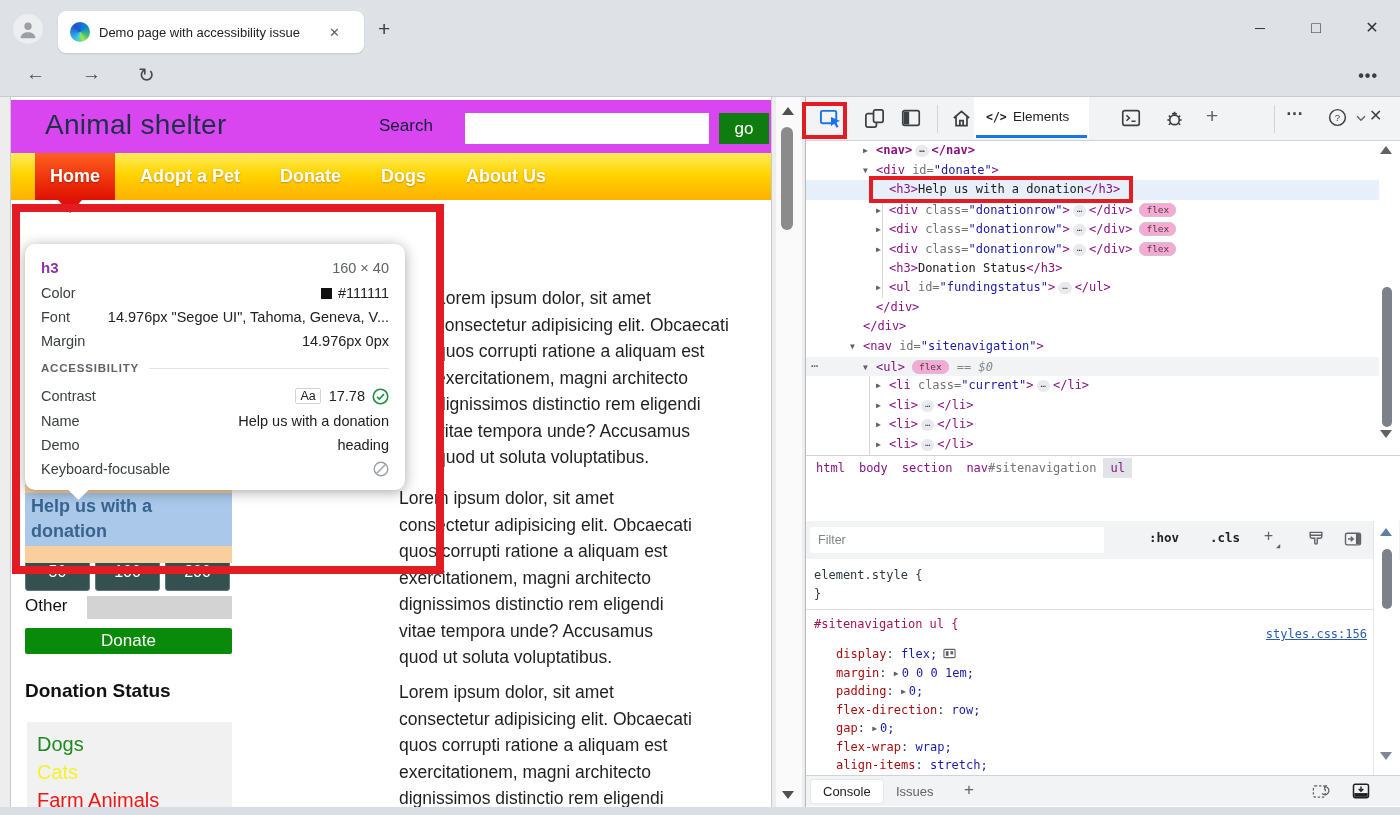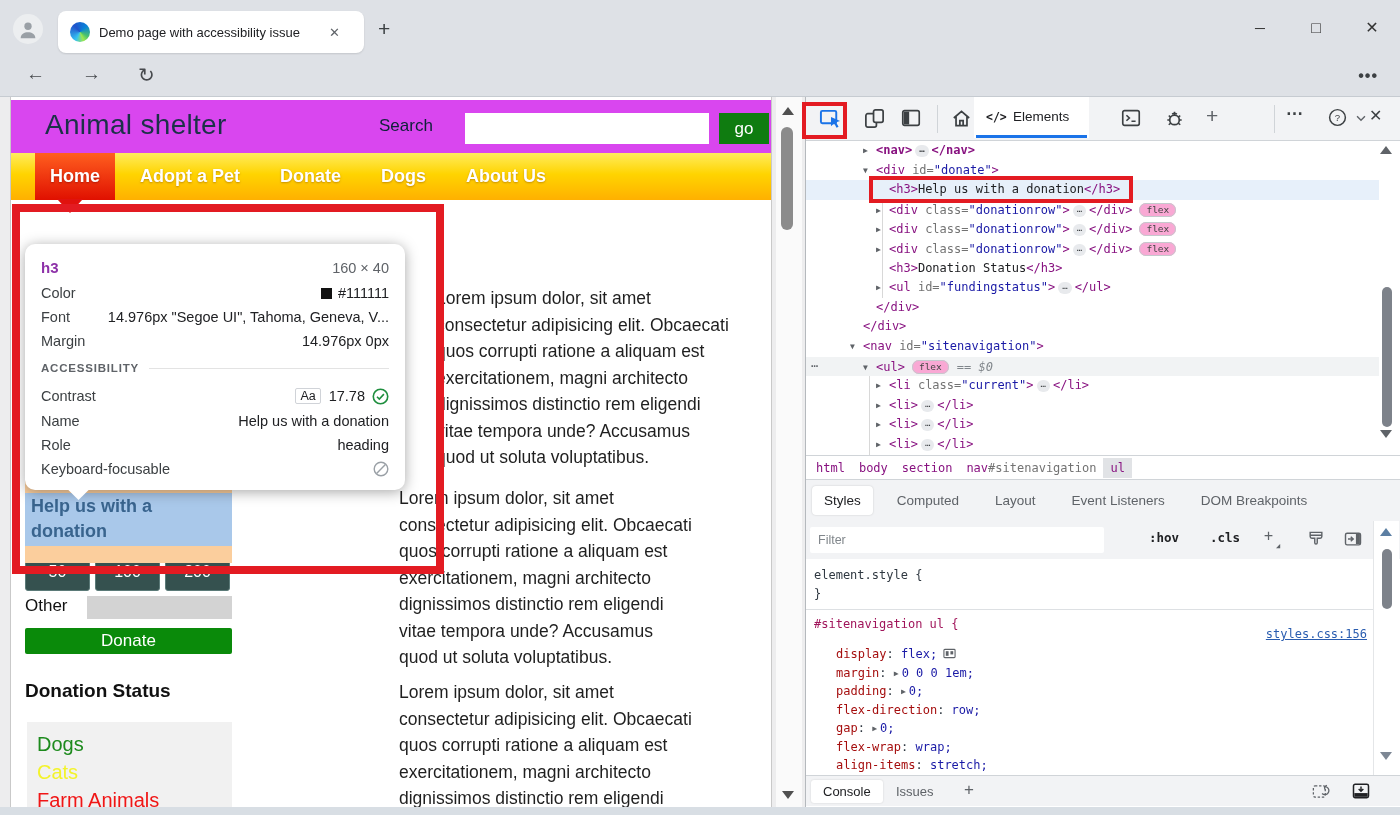--- a/index.html
+++ b/index.html
@@ -270,21 +270,21 @@
               <circle cx="8" cy="8" r="6.8" fill="none" stroke="#1e8e3e" stroke-width="1.5"></circle>
               <path d="M4.7 8.2l2.2 2.2 4.3-4.6" fill="none" stroke="#1e8e3e" stroke-width="1.5"></path>
             </svg>
         </span>
       </div>
       <div class="tt-row">
         <span class="tt-label">Name</span>
         <span class="tt-val">Help us with a donation</span>
       </div>
       <div class="tt-row">
-        <span class="tt-label">Role</span>
+        <span class="tt-label">Demo</span>
         <span class="tt-val">heading</span>
       </div>
       <div class="tt-row">
         <span class="tt-label">Keyboard-focusable</span>
         <svg width="16" height="16" viewBox="0 0 16 16">
             <circle cx="8" cy="8" r="6.8" fill="none" stroke="#9aa0a6" stroke-width="1.4"></circle>
             <path d="M3.6 12.4L12.4 3.6" stroke="#9aa0a6" stroke-width="1.4"></path>
           </svg>
       </div>
     </div>
@@ -370,27 +370,20 @@
     <div class="sb-arrow dt-down" style="left:574px; top:333px;"></div>
 
     <div class="crumbbar">
         <span class="crumb"><span class="tk-tag">html</span></span>
         <span class="crumb"><span class="tk-tag">body</span></span>
         <span class="crumb"><span class="tk-tag">section</span></span>
         <span class="crumb"><span class="tk-tag">nav</span><span class="tk-attr">#sitenavigation</span></span>
         <span class="crumb selected"><span class="tk-tag">ul</span></span>
       </div>
 
-    <div class="ptabs">
-        <div class="ptab active">Styles</div>
-        <div class="ptab">Computed</div>
-        <div class="ptab">Layout</div>
-        <div class="ptab">Event Listeners</div>
-        <div class="ptab">DOM Breakpoints</div>
-      </div>
     <svg class="chev" width="14" height="14" viewBox="0 0 16 16">
         <path d="M3.5 6l4.5 4.5L12.5 6" fill="none" stroke="#5f6368" stroke-width="1.6"></path>
       </svg>
 
     <div class="filterrow">
       <input class="filterinput" placeholder="Filter" style="">
       <span class="ftool" style="left:343px;">:hov</span>
       <span class="ftool" style="left:404px;">.cls</span>
       <span class="ftool" style="left:458px; top:6px; font-size:15px; font-weight:400; color:#5f6368;">+<span class="plus-corner" style="left:12px; top:15px;">◢</span></span>
       <span style="position:absolute; left:500px; top:8px;">

